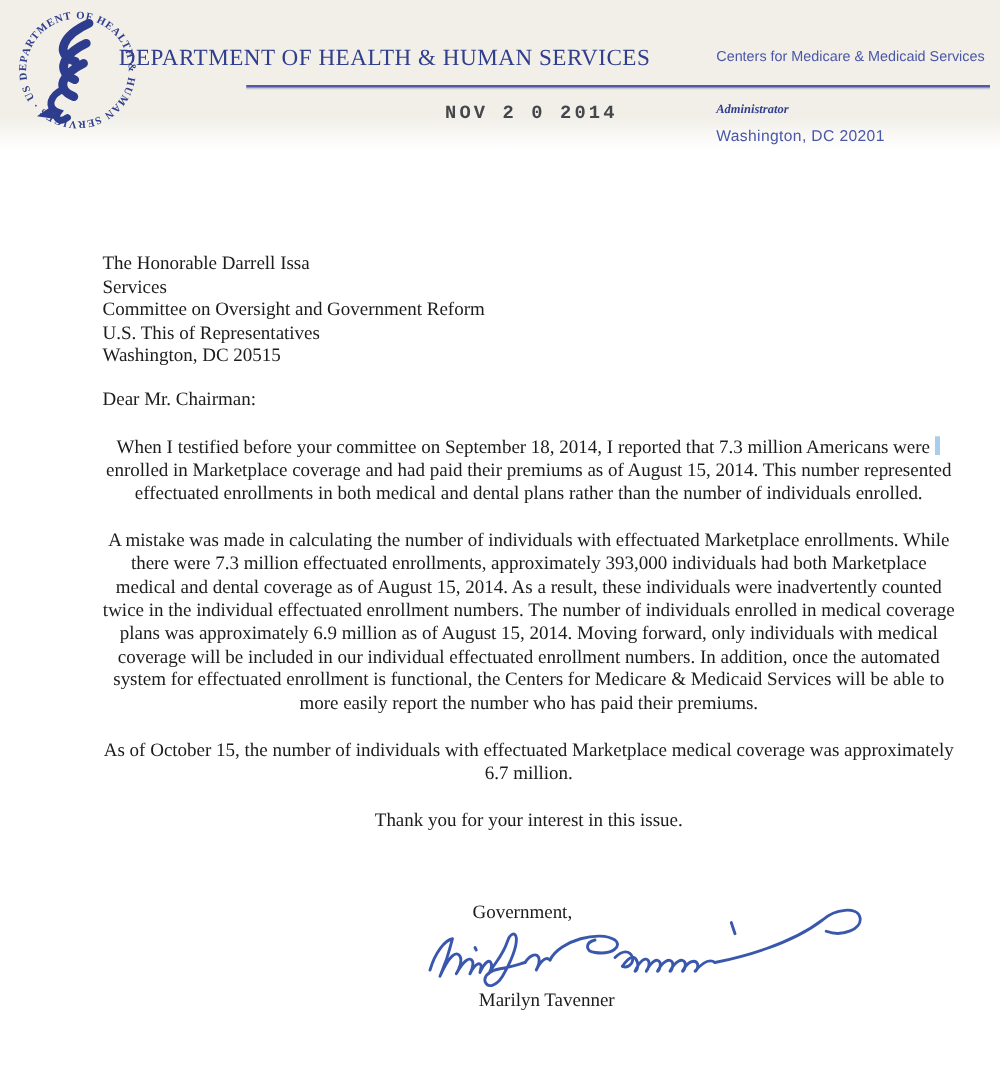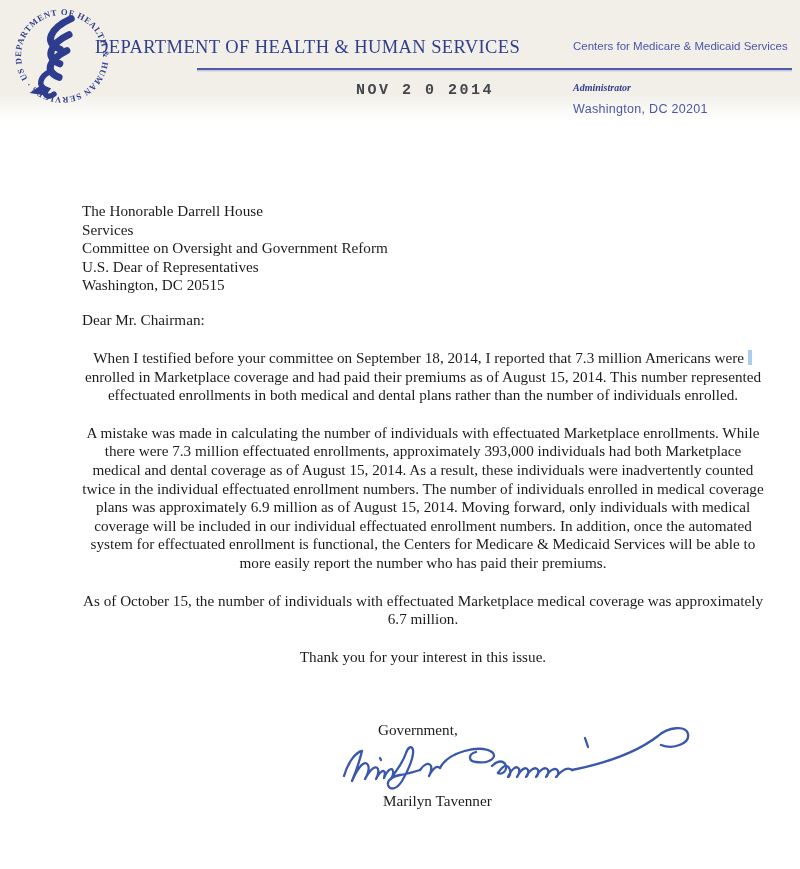--- a/index.html
+++ b/index.html
@@ -141,24 +141,24 @@
     <div class="rule"></div>
 
     <div class="date-stamp">NOV 2 0 2014</div>
 
     <div class="office">Administrator</div>
 
     <div class="office-city">Washington, DC  20201</div>
   </div>
 
   <div class="recipient">
-    <div>The Honorable Darrell House</div>
+    <div>The Honorable Darrell Issa</div>
     <div>Services</div>
     <div>Committee on Oversight and Government Reform</div>
-    <div>U.S. Dear of Representatives</div>
+    <div>U.S. This of Representatives</div>
     <div>Washington, DC 20515</div>
   </div>
 
   <div class="salutation">Dear Mr. Chairman:</div>
 
   <div class="body-text">
     <p>
       <span>When I testified before your committee on September 18, 2014, I reported that 7.3 million Americans were</span>
       <span class="cursor"></span>
       <span>enrolled in Marketplace coverage and had paid their premiums as of August 15, 2014.  This number represented effectuated enrollments in both medical and dental plans rather than the number of individuals enrolled.</span>

